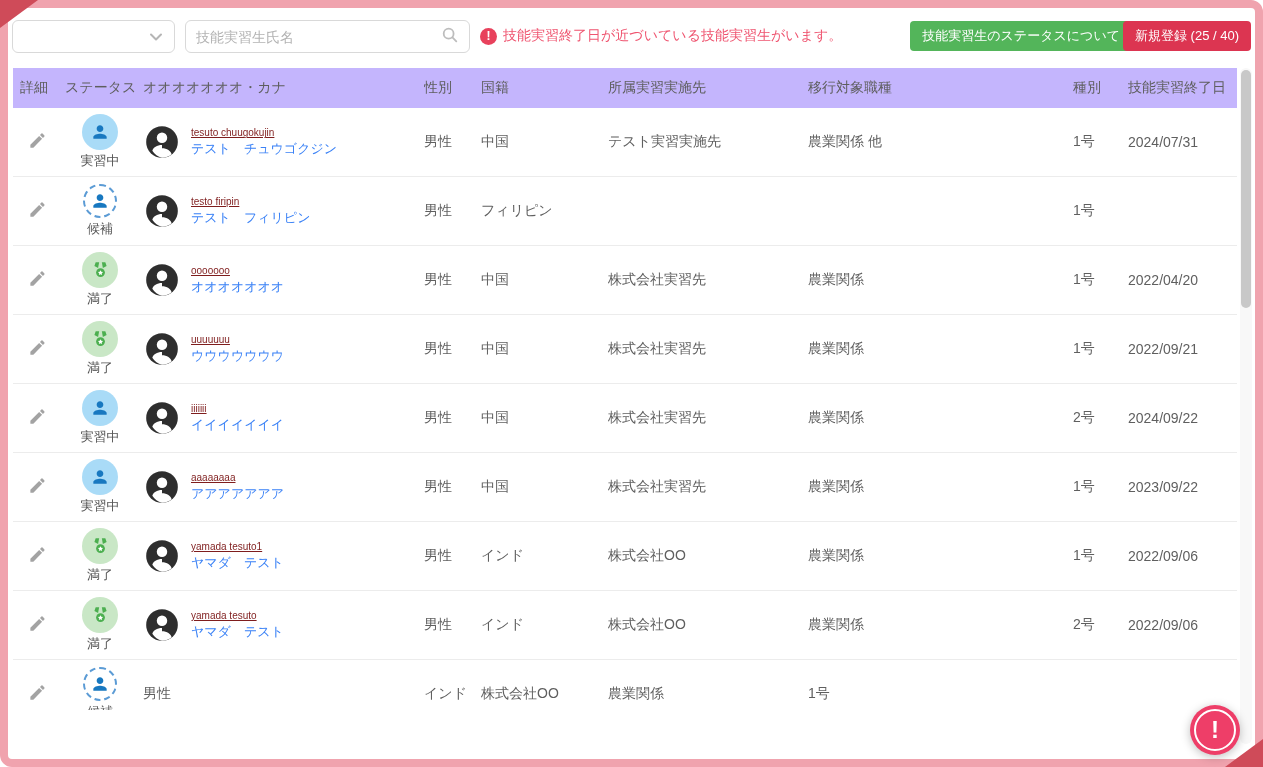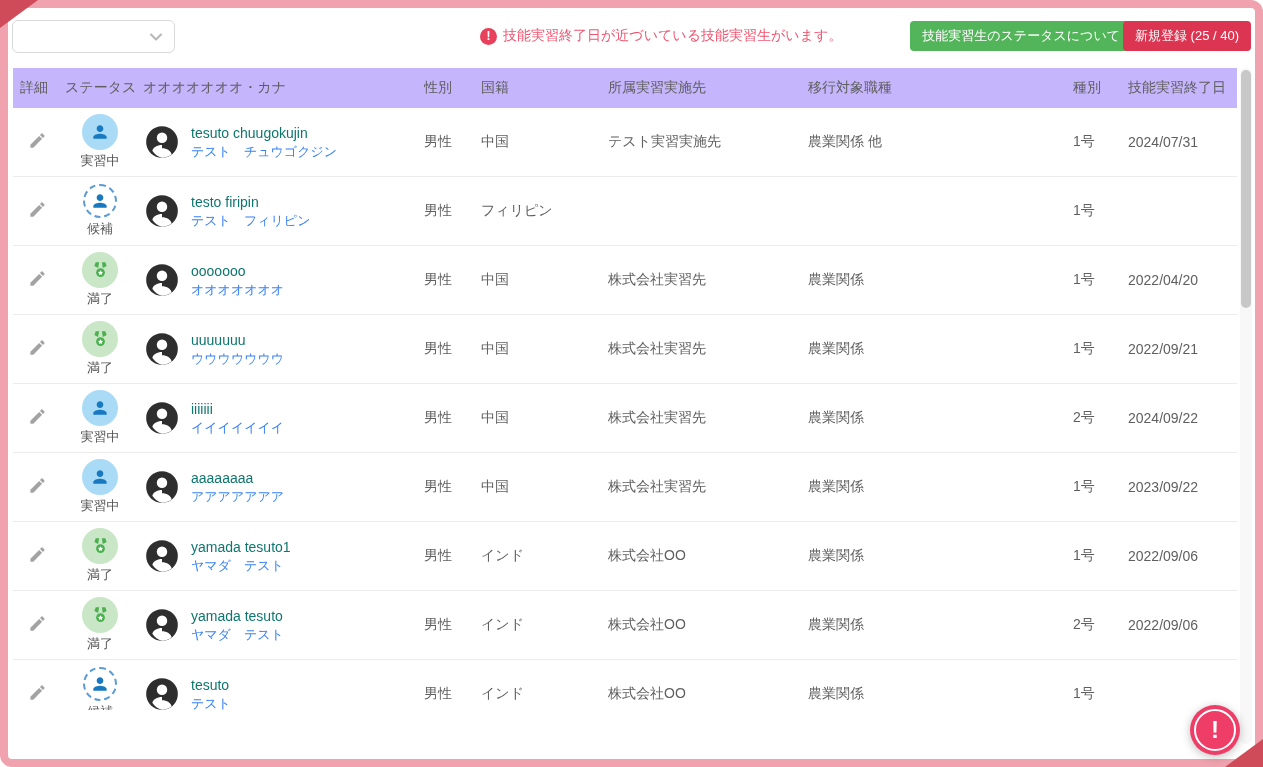--- a/index.html
+++ b/index.html
@@ -45,21 +45,21 @@
   .c-status { display:flex; flex-direction:column; align-items:center; justify-content:center; width:70px; }
   .sicon { width:36px; height:36px; border-radius:50%; display:flex; align-items:center; justify-content:center; }
   .sicon.active { background:#a9dbf7; }
   .sicon.candidate { width:34px; height:34px; background:#fff; border:2px dashed #5b9bd5; }
   .sicon.completed { background:#c9e7c6; }
   .slabel { font-size:13px; color:#555; margin-top:2px; }
 
   .c-name { display:flex; align-items:center; gap:10px; }
   .avatar { width:38px; height:38px; display:inline-flex; }
   .nm { display:flex; flex-direction:column; line-height:1.35; }
-  .nm-en { font-size:14px; color:#0f766e; }
+  .nm-en { font-size:10px; color:#7f1d1d;text-decoration:underline; }
   .nm-kana { font-size:13px; color:#3b82f6; }
 
   
   .sb-track { position:absolute; left:1240px; top:68px; width:12px; height:676px; background:#f8f8f8;
               border-radius:6px; z-index:12; }
   .sb-thumb { position:absolute; left:1px; top:2px; width:10px; height:238px; background:#c8c8c8;
               border-radius:5px; cursor:pointer; }
 
   
   .fab { position:absolute; right:23px; bottom:12px; width:50px; height:50px; border-radius:50%;
@@ -75,20 +75,29 @@
 
   <div class="topbar">
     <div class="filter-select">
       <span class="chev">
         <svg width="16" height="16" viewBox="0 0 16 16">
             <polyline points="3,5.5 8,10.5 13,5.5" fill="none" stroke="#b5b5b5" stroke-width="2" stroke-linecap="round" stroke-linejoin="round"></polyline>
           </svg>
       </span>
     </div>
 
+    <div class="searchbox">
+      <input type="text" placeholder="技能実習生氏名" style="">
+      <span>
+        <svg width="18" height="18" viewBox="0 0 20 20">
+            <circle cx="8.5" cy="8.5" r="5.5" fill="none" stroke="#bdbdbd" stroke-width="2"></circle>
+            <line x1="12.7" y1="12.7" x2="17" y2="17" stroke="#bdbdbd" stroke-width="2" stroke-linecap="round"></line>
+          </svg>
+      </span>
+    </div>
 
     <div class="warn">
       <span class="warn-ico">!</span>
       <span class="warn-txt">技能実習終了日が近づいている技能実習生がいます。</span>
     </div>
 
     <button class="btn btn-status">技能実習生のステータスについて</button>
     <button class="btn btn-register">新規登録 (25 / 40)</button>
   </div>
 
@@ -422,33 +431,20 @@
       </span>
     </div>
     <div class="cell c-status">
       <div class="sicon candidate">
               <svg width="20" height="20" viewBox="0 0 24 24" fill="#1878c0">
                 <path d="M12 12c2.21 0 4-1.79 4-4s-1.79-4-4-4-4 1.79-4 4 1.79 4 4 4zm0 2c-2.67 0-8 1.34-8 4v2h16v-2c0-2.66-5.33-4-8-4z"></path>
               </svg>
             </div>
       <div class="slabel">候補</div>
     </div>
-    <div class="cell c-name">
-      <span class="avatar">
-        <svg width="38" height="38" viewBox="0 0 24 24">
-                <circle cx="12" cy="12" r="10" fill="#2e2e2e"></circle>
-                <circle cx="12" cy="9.3" r="3.3" fill="#fff"></circle>
-                <path d="M12 13.9c-3.1 0-5.7 1.6-6.1 3.7A9.97 9.97 0 0 0 12 22c2.4 0 4.5-.8 6.1-2.2-.4-2.2-3-3.9-6.1-3.9z" fill="#fff"></path>
-              </svg>
-      </span>
-      <span class="nm">
-        <span class="nm-en">tesuto</span>
-        <span class="nm-kana">テスト</span>
-      </span>
-    </div>
     <div class="cell">男性</div>
     <div class="cell">インド</div>
     <div class="cell">株式会社OO</div>
     <div class="cell">農業関係</div>
     <div class="cell">1号</div>
     <div class="cell"></div>
   </div>
 </div>
   </div>
 

